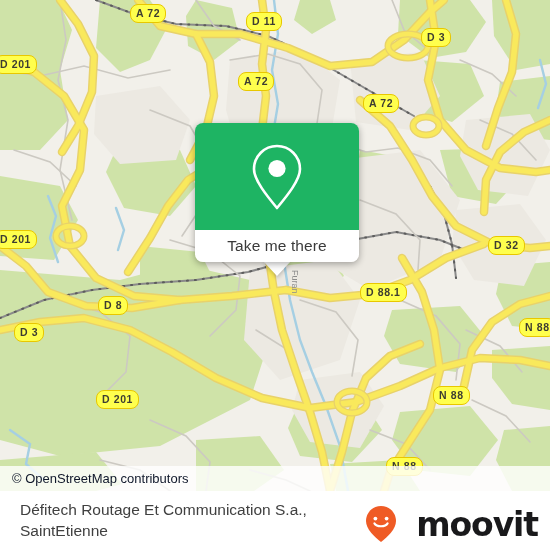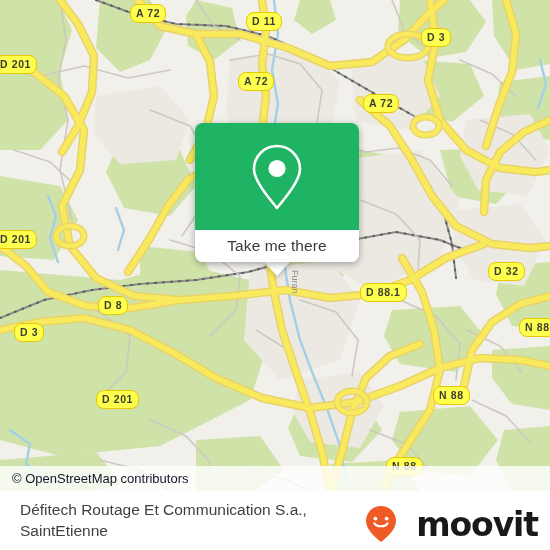--- a/index.html
+++ b/index.html
@@ -318,21 +318,21 @@
     </svg>
 
     <div id="shield-layer">
         <div class="shield" style="left: 130px; top: 4px;">A 72</div>
         <div class="shield" style="left: 246px; top: 12px;">D 11</div>
         <div class="shield" style="left: 421px; top: 28px;">D 3</div>
         <div class="shield" style="left: -6px; top: 55px;">D 201</div>
         <div class="shield" style="left: 238px; top: 72px;">A 72</div>
         <div class="shield" style="left: 363px; top: 94px;">A 72</div>
         <div class="shield" style="left: -6px; top: 230px;">D 201</div>
-        <div class="shield" style="left: 488px; top: 236px; margin-top: 26px;">D 32</div>
+        <div class="shield" style="left: 488px; top: 236px;">D 32</div>
         <div class="shield" style="left: 360px; top: 283px;">D 88.1</div>
         <div class="shield" style="left: 98px; top: 296px;">D 8</div>
         <div class="shield" style="left: 519px; top: 318px;">N 88</div>
         <div class="shield" style="left: 14px; top: 323px;">D 3</div>
         <div class="shield" style="left: 433px; top: 386px;">N 88</div>
         <div class="shield" style="left: 96px; top: 390px;">D 201</div>
         <div class="shield" style="left: 386px; top: 457px;">N 88</div>
       </div>
   </div>
 

